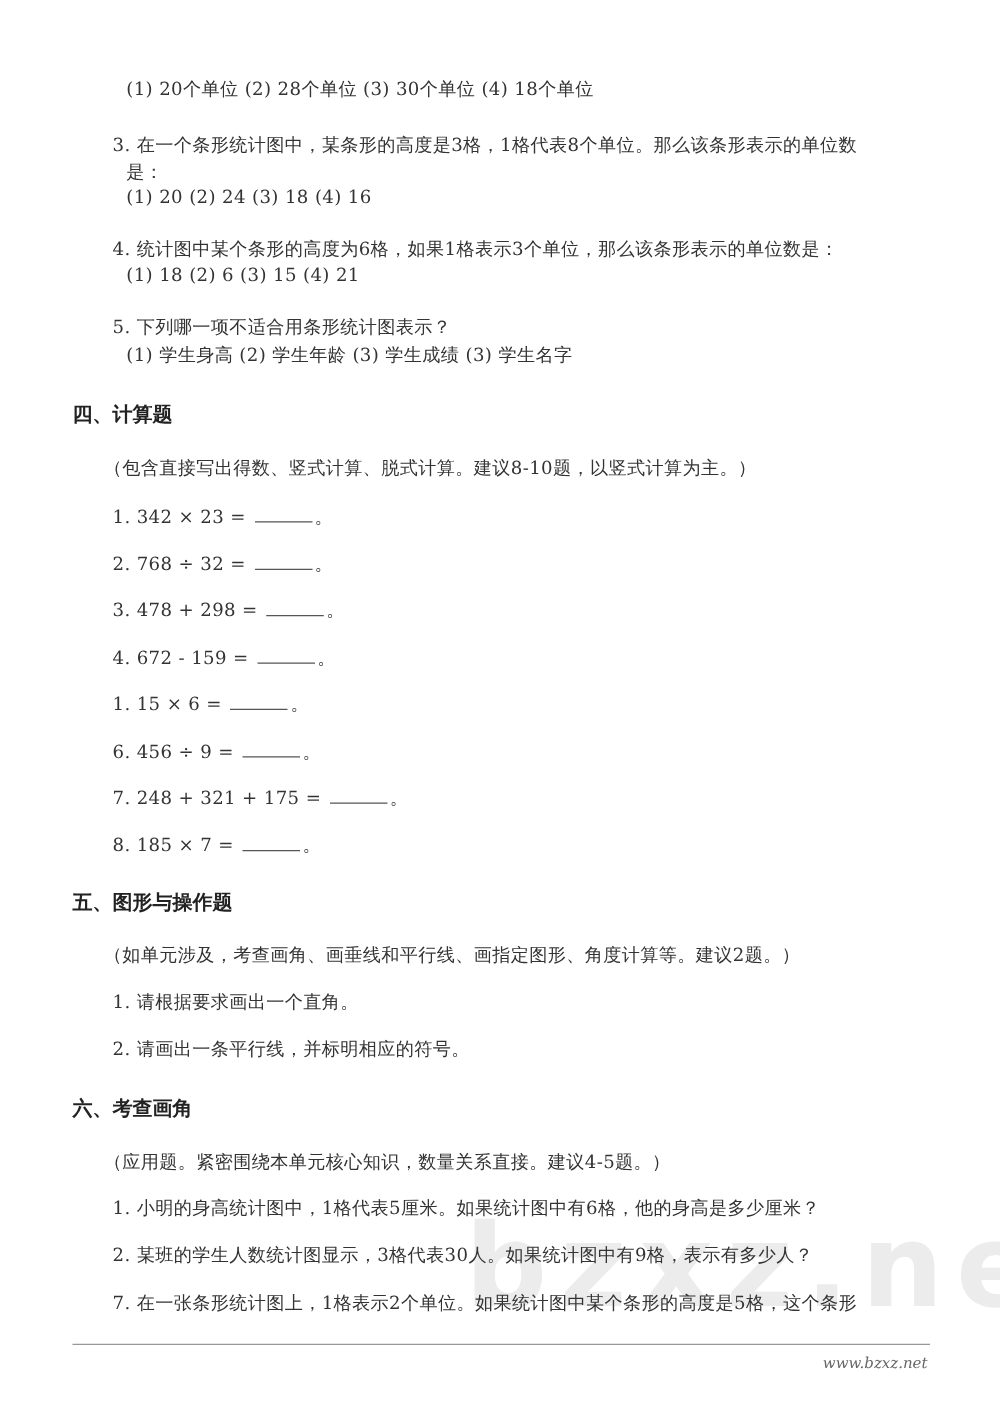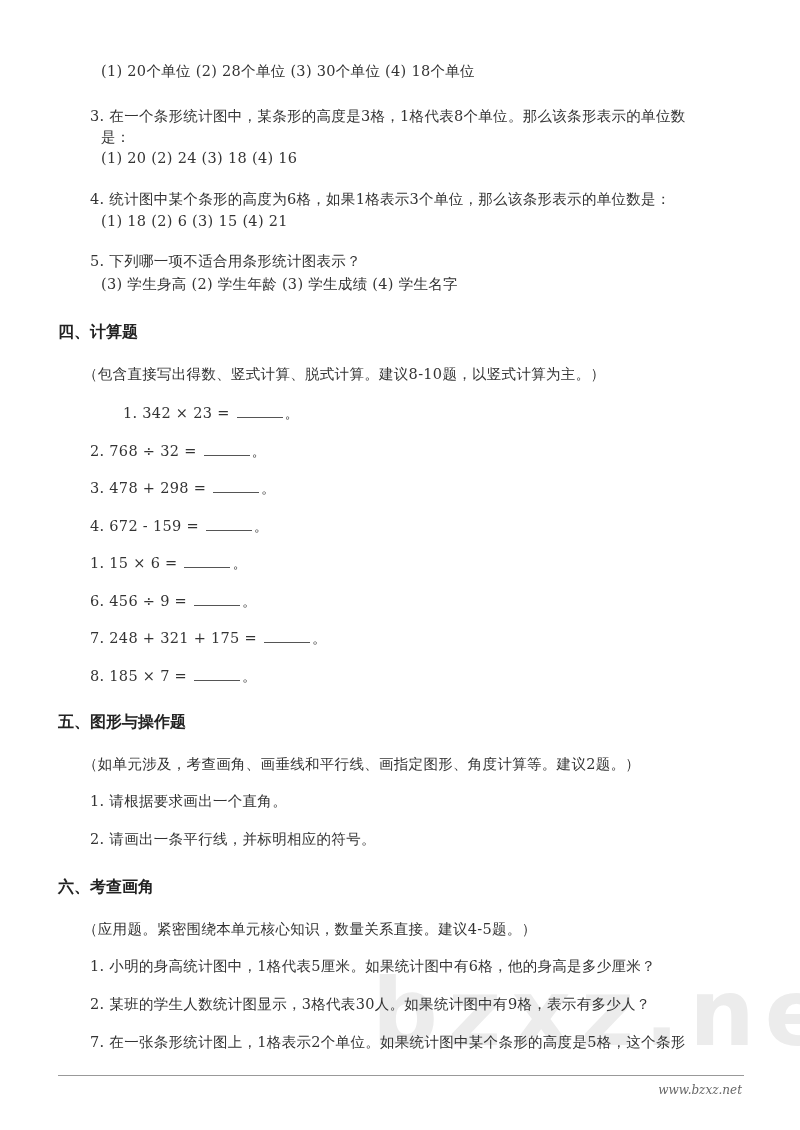--- a/index.html
+++ b/index.html
@@ -59,26 +59,26 @@
     <div class="line opts" style="top:62px;">(1) 20个单位 (2) 28个单位 (3) 30个单位 (4) 18个单位</div>
 
     <div class="line q" style="top:107px;">3.  在一个条形统计图中，某条形的高度是3格，1格代表8个单位。那么该条形表示的单位数</div>
     <div class="line opts" style="top:128px;">是：</div>
     <div class="line opts" style="top:150px;">(1) 20 (2) 24 (3) 18 (4) 16</div>
 
     <div class="line q" style="top:190px;">4. 统计图中某个条形的高度为6格，如果1格表示3个单位，那么该条形表示的单位数是：</div>
     <div class="line opts" style="top:213px;">(1) 18 (2) 6 (3) 15 (4) 21</div>
 
     <div class="line q" style="top:252px;">5. 下列哪一项不适合用条形统计图表示？</div>
-    <div class="line opts" style="top:275px;">(3) 学生身高 (2) 学生年龄 (3) 学生成绩 (4) 学生名字</div>
+    <div class="line opts" style="top:275px;">(1) 学生身高 (2) 学生年龄 (3) 学生成绩 (3) 学生名字</div>
 
     <div class="heading" style="top:322px;">四、计算题</div>
     <div class="line note" style="top:365px;">（包含直接写出得数、竖式计算、脱式计算。建议8-10题，以竖式计算为主。）</div>
 
-    <div class="line q" style="top:403px;margin-left:33px;">
+    <div class="line q" style="top:403px;">
       <span>1. 342 × 23 =</span>
       <span class="blank"></span><span>。</span>
     </div>
     <div class="line q" style="top:441px;">
       <span>2. 768 ÷ 32 =</span>
       <span class="blank"></span><span>。</span>
     </div>
     <div class="line q" style="top:478px;">
       <span>3. 478 + 298 =</span>
       <span class="blank"></span><span>。</span>

